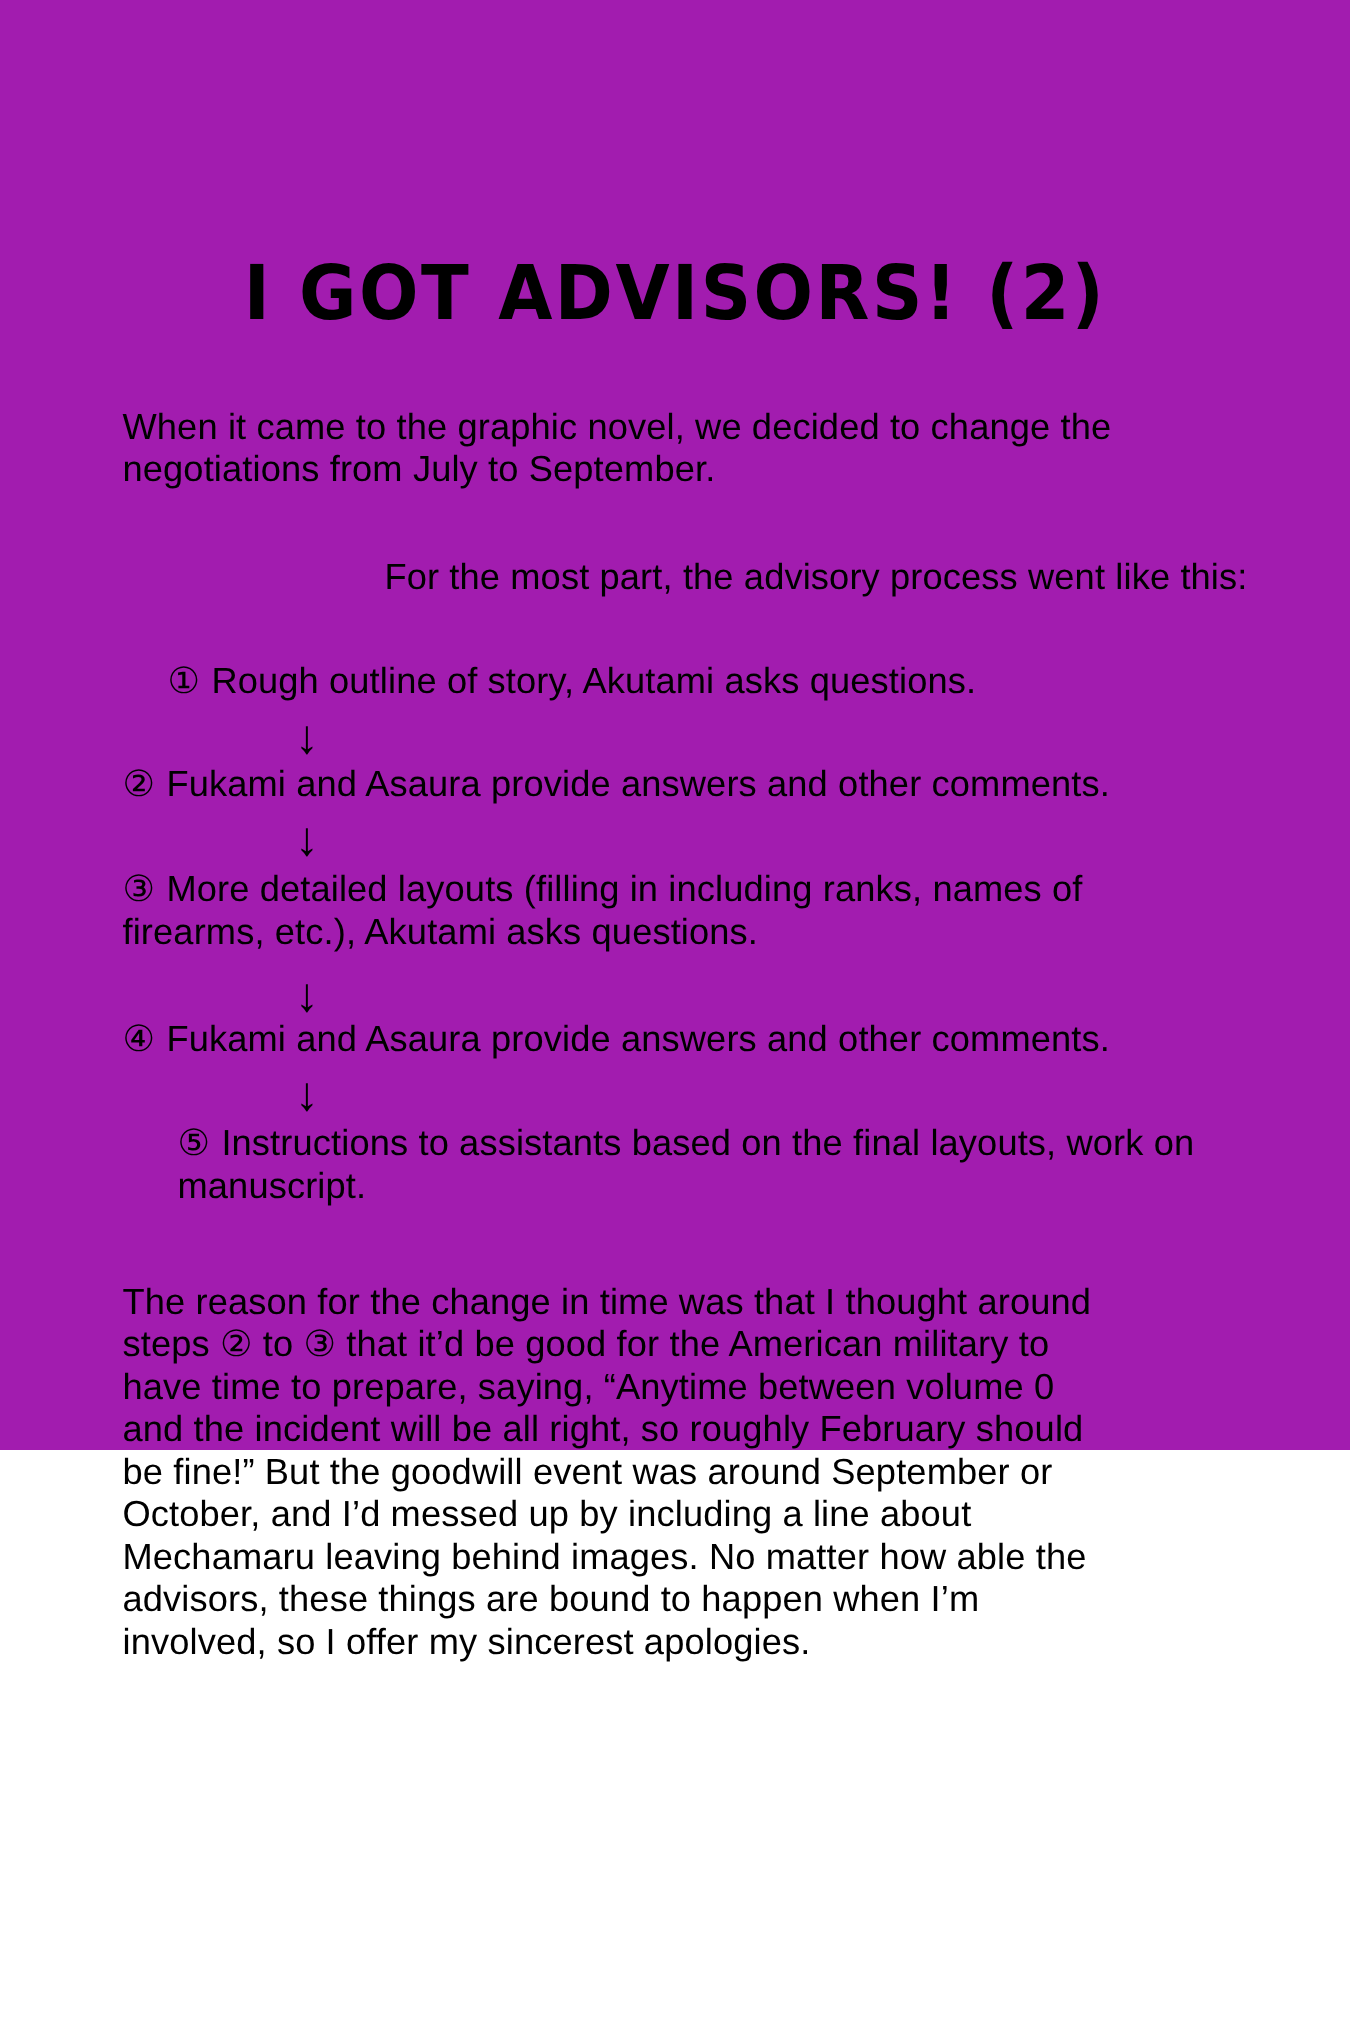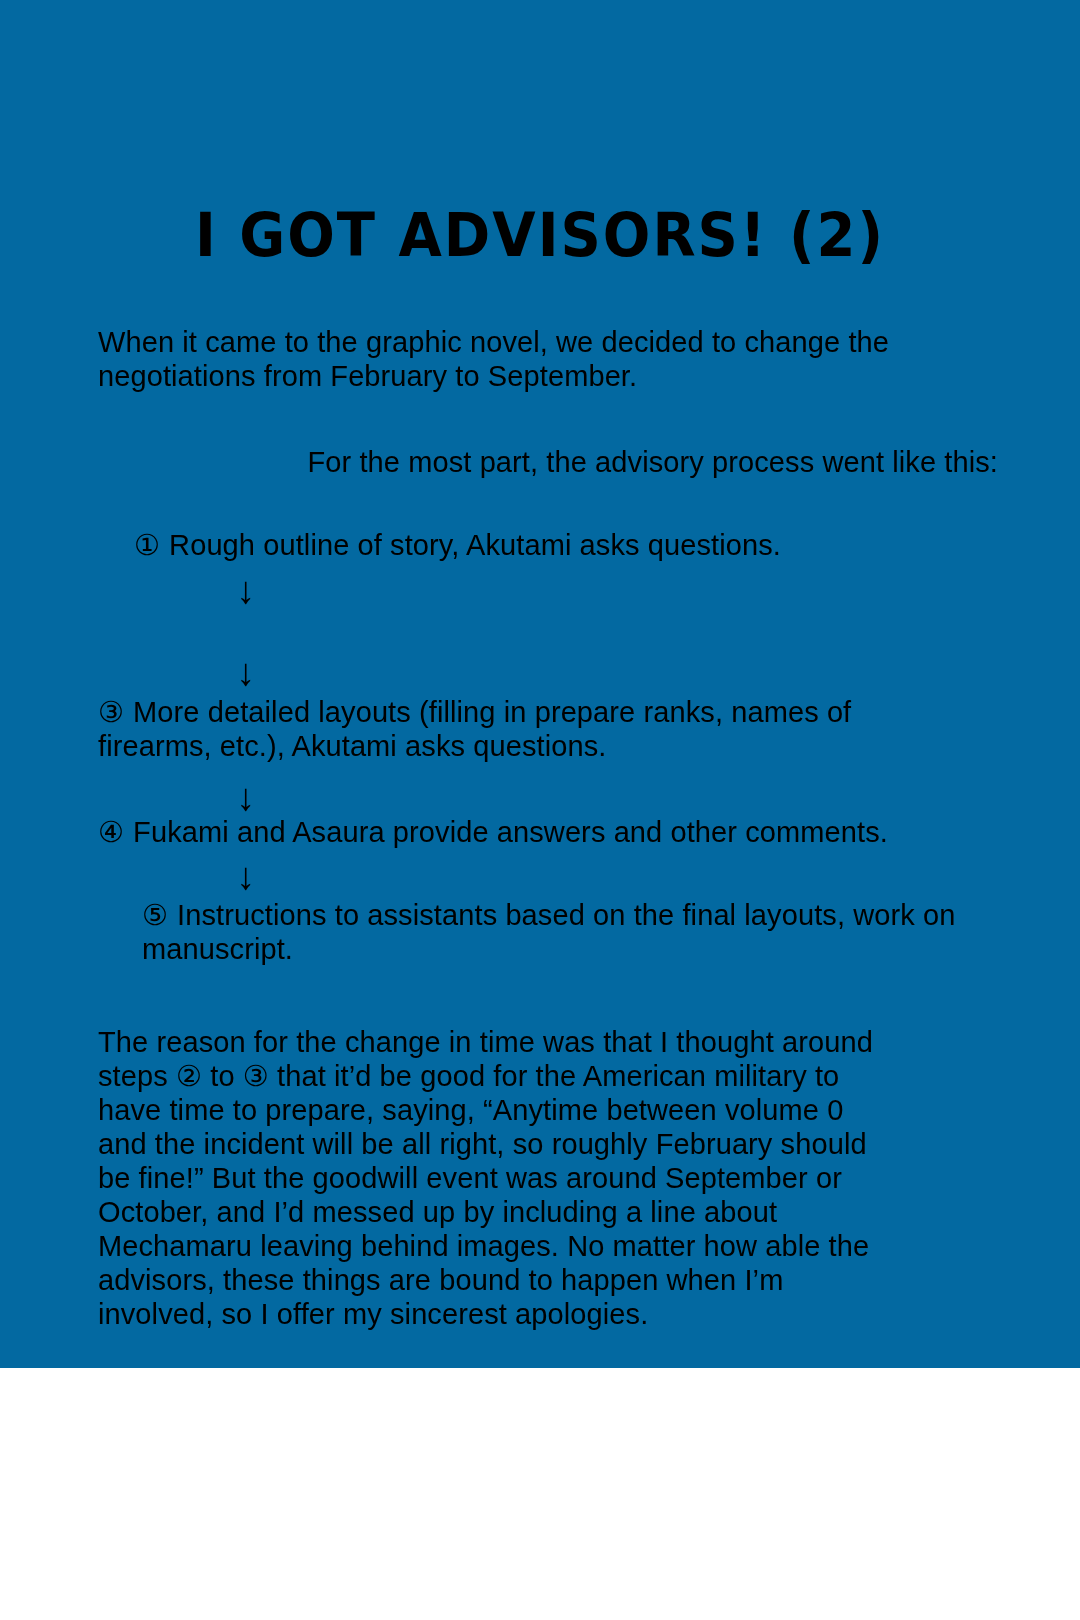--- a/index.html
+++ b/index.html
@@ -7,22 +7,22 @@
     width: 1080px;
     height: 1620px;
     background: #ffffff;
     color: #000000;
     font-family: "Liberation Sans", "DejaVu Sans", sans-serif;
     overflow: hidden;
   }
   .page {
     position: relative;
     width: 1080px;
-    height: 1368px;
-    background: #0369a1;
+    height: 1160px;
+    background: #a21caf;
   }
   .title {
     position: absolute;
     top: 196px;
     left: 0;
     width: 1080px;
     margin: 0;
     text-align: center;
     font-family: "DejaVu Sans", sans-serif;
     font-weight: bold;
@@ -66,32 +66,33 @@
   .pos-conclusion { top: 1025px; }
 </style>
 </head>
 <body>
 
 <div class="page">
 
   <h1 class="title">I GOT ADVISORS! (2)</h1>
 
   <p class="body-block pos-intro">When it came to the graphic novel, we decided to change the
-negotiations from February to September.</p>
+negotiations from July to September.</p>
 
   <p class="body-block pos-lead">For the most part, the advisory process went like this:</p>
 
   <div class="body-block step pos-step1"><span class="marker">①</span><span class="step-text">Rough outline of story, Akutami asks questions.</span></div>
 
   <div class="arrow pos-arrow1">↓</div>
 
+  <div class="body-block step pos-step2"><span class="marker">②</span><span class="step-text">Fukami and Asaura provide answers and other comments.</span></div>
 
   <div class="arrow pos-arrow2">↓</div>
 
-  <div class="body-block step pos-step3"><span class="marker">③</span><span class="step-text">More detailed layouts (filling in prepare ranks, names of
+  <div class="body-block step pos-step3"><span class="marker">③</span><span class="step-text">More detailed layouts (filling in including ranks, names of
 firearms, etc.), Akutami asks questions.</span></div>
 
   <div class="arrow pos-arrow3">↓</div>
 
   <div class="body-block step pos-step4"><span class="marker">④</span><span class="step-text">Fukami and Asaura provide answers and other comments.</span></div>
 
   <div class="arrow pos-arrow4">↓</div>
 
   <div class="body-block step pos-step5"><span class="marker">⑤</span><span class="step-text">Instructions to assistants based on the final layouts, work on
 manuscript.</span></div>

